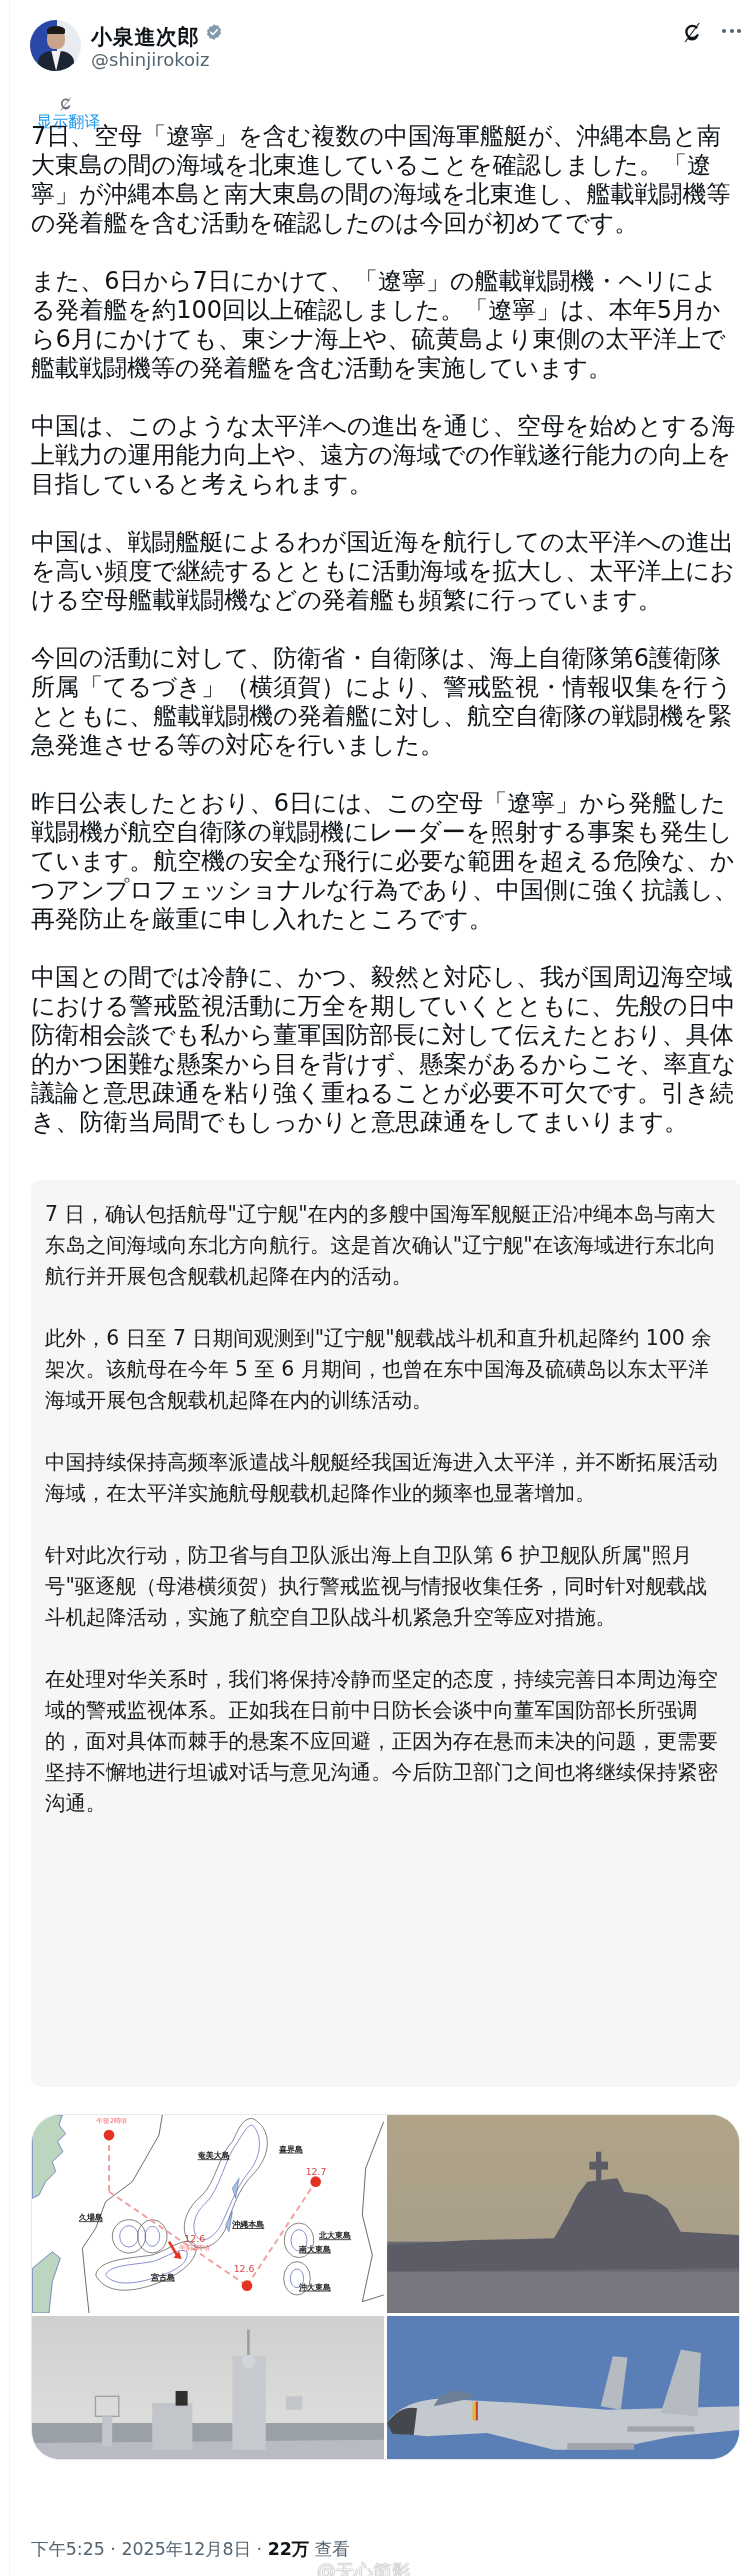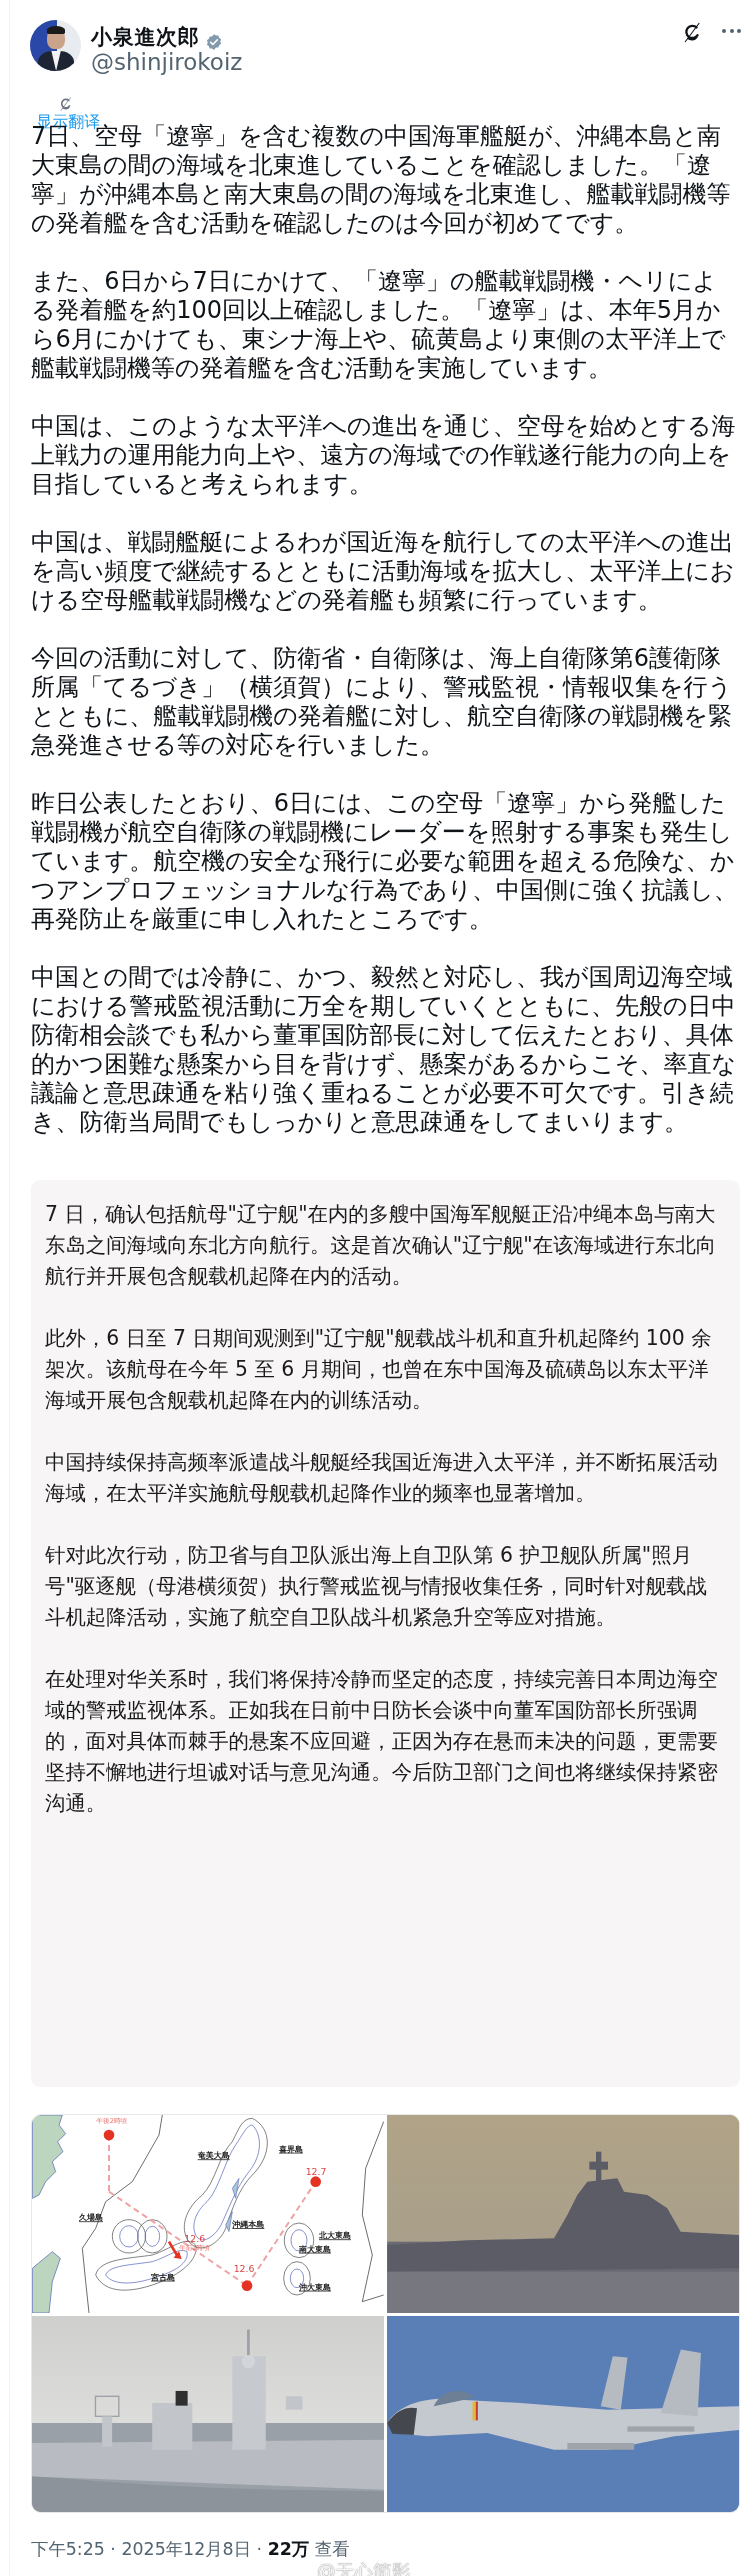--- a/index.html
+++ b/index.html
@@ -5,35 +5,35 @@
   html,body{margin:0;padding:0;background:#ffffff;}
   body{width:753px;height:2576px;position:relative;overflow:hidden;font-family:"DejaVu Sans","Liberation Sans",sans-serif;color:#0f1419;}
   .leftline{position:absolute;left:9.4px;top:0;width:0.7px;height:2576px;background:#eff3f4;}
   .header{position:absolute;left:30px;top:20px;width:715px;height:53px;}
   .avatar{position:absolute;left:0;top:0;width:51px;height:51px;border-radius:50%;overflow:hidden;background:#e8ebef;}
   .avatar .bgblue{position:absolute;left:0;top:0;width:27px;height:51px;background:#2a48a8;}
   .avatar .head{position:absolute;left:17.4px;top:8px;width:17.4px;height:21.4px;border-radius:45% 45% 40% 40%;background:#c9a48a;}
   .avatar .hair{position:absolute;left:16.7px;top:6px;width:18.7px;height:8px;border-radius:50% 50% 20% 20%;background:#1a1a1a;}
   .avatar .suit{position:absolute;left:8px;top:31px;width:36px;height:27px;border-radius:40% 40% 0 0;background:#1d2433;}
   .avatar .shirt{position:absolute;left:21.4px;top:31px;width:9.4px;height:20px;background:#f3f3f3;clip-path:polygon(0 0,100% 0,50% 100%);}
-  .name-row{position:absolute;left:61px;top:2.7px;display:flex;align-items:flex-end;}
+  .name-row{position:absolute;left:61px;top:2.7px;display:flex;align-items:flex-start;}
   .name{font-size:21px;font-weight:bold;color:#0f1419;letter-spacing:0.7px;}
   .verified{margin-left:5.3px;width:18px;height:18px;}
-  .handle{position:absolute;left:61px;top:29px;font-size:23px;color:#536471;}
+  .handle{position:absolute;left:61px;top:29px;font-size:18px;color:#536471;}
   .grok{position:absolute;right:41px;top:1.3px;width:23px;height:23px;}
   .more{position:absolute;right:4px;top:9.4px;display:flex;gap:3.3px;}
   .more span{width:4px;height:4px;border-radius:50%;background:#536471;display:block;}
   .translate{position:absolute;left:31px;top:96px;display:flex;align-items:center;flex-direction:column;}
   .translate .ticon{width:16px;height:16px;}
   .translate .tlabel{margin-left:5.3px;font-size:16px;color:#1d9bf0;}
   .jp{position:absolute;left:31px;top:122px;width:708px;font-size:24px;line-height:29px;color:#0f1419;}
   .jp p{margin:0 0 29px 0;}
   .cn{position:absolute;left:31px;top:1180px;width:709px;height:907px;background:#f7f5f6;border-radius:9.4px;box-sizing:border-box;padding:18.7px 14.7px 0 14px;font-size:20.4px;line-height:31px;color:#1a1a1a;}
   .cn p{margin:0 0 31px 0;}
-  .grid{position:absolute;left:31px;top:2114px;width:709px;height:399px;border-radius:10px;overflow:hidden;border:0.7px solid #e6e9eb;box-sizing:border-box;}
+  .grid{position:absolute;left:31px;top:2114px;width:709px;height:346px;border-radius:29px;overflow:hidden;border:0.7px solid #e6e9eb;box-sizing:border-box;}
   .cell{position:absolute;overflow:hidden;}
   .c1{left:0;top:0;width:352px;height:198px;background:#ffffff;}
   .c2{left:355px;top:0;width:354px;height:198px;background:#b2a58f;}
   .c3{left:0;top:201px;width:352px;height:198px;background:#dcdcd8;}
   .c4{left:355px;top:201px;width:354px;height:198px;background:#5a7fb6;}
   .footer{position:absolute;left:31px;top:2537px;font-size:17.4px;color:#536471;}
   .footer b{color:#0f1419;text-align:center;}
   .watermark{position:absolute;left:317px;top:2559px;font-size:18.7px;color:rgba(255,255,255,0.9);text-shadow:0 0 1.3px #9a9a9a,0 0 0.7px #888;}
   svg text{font-family:"DejaVu Sans",sans-serif;}
 </style>

